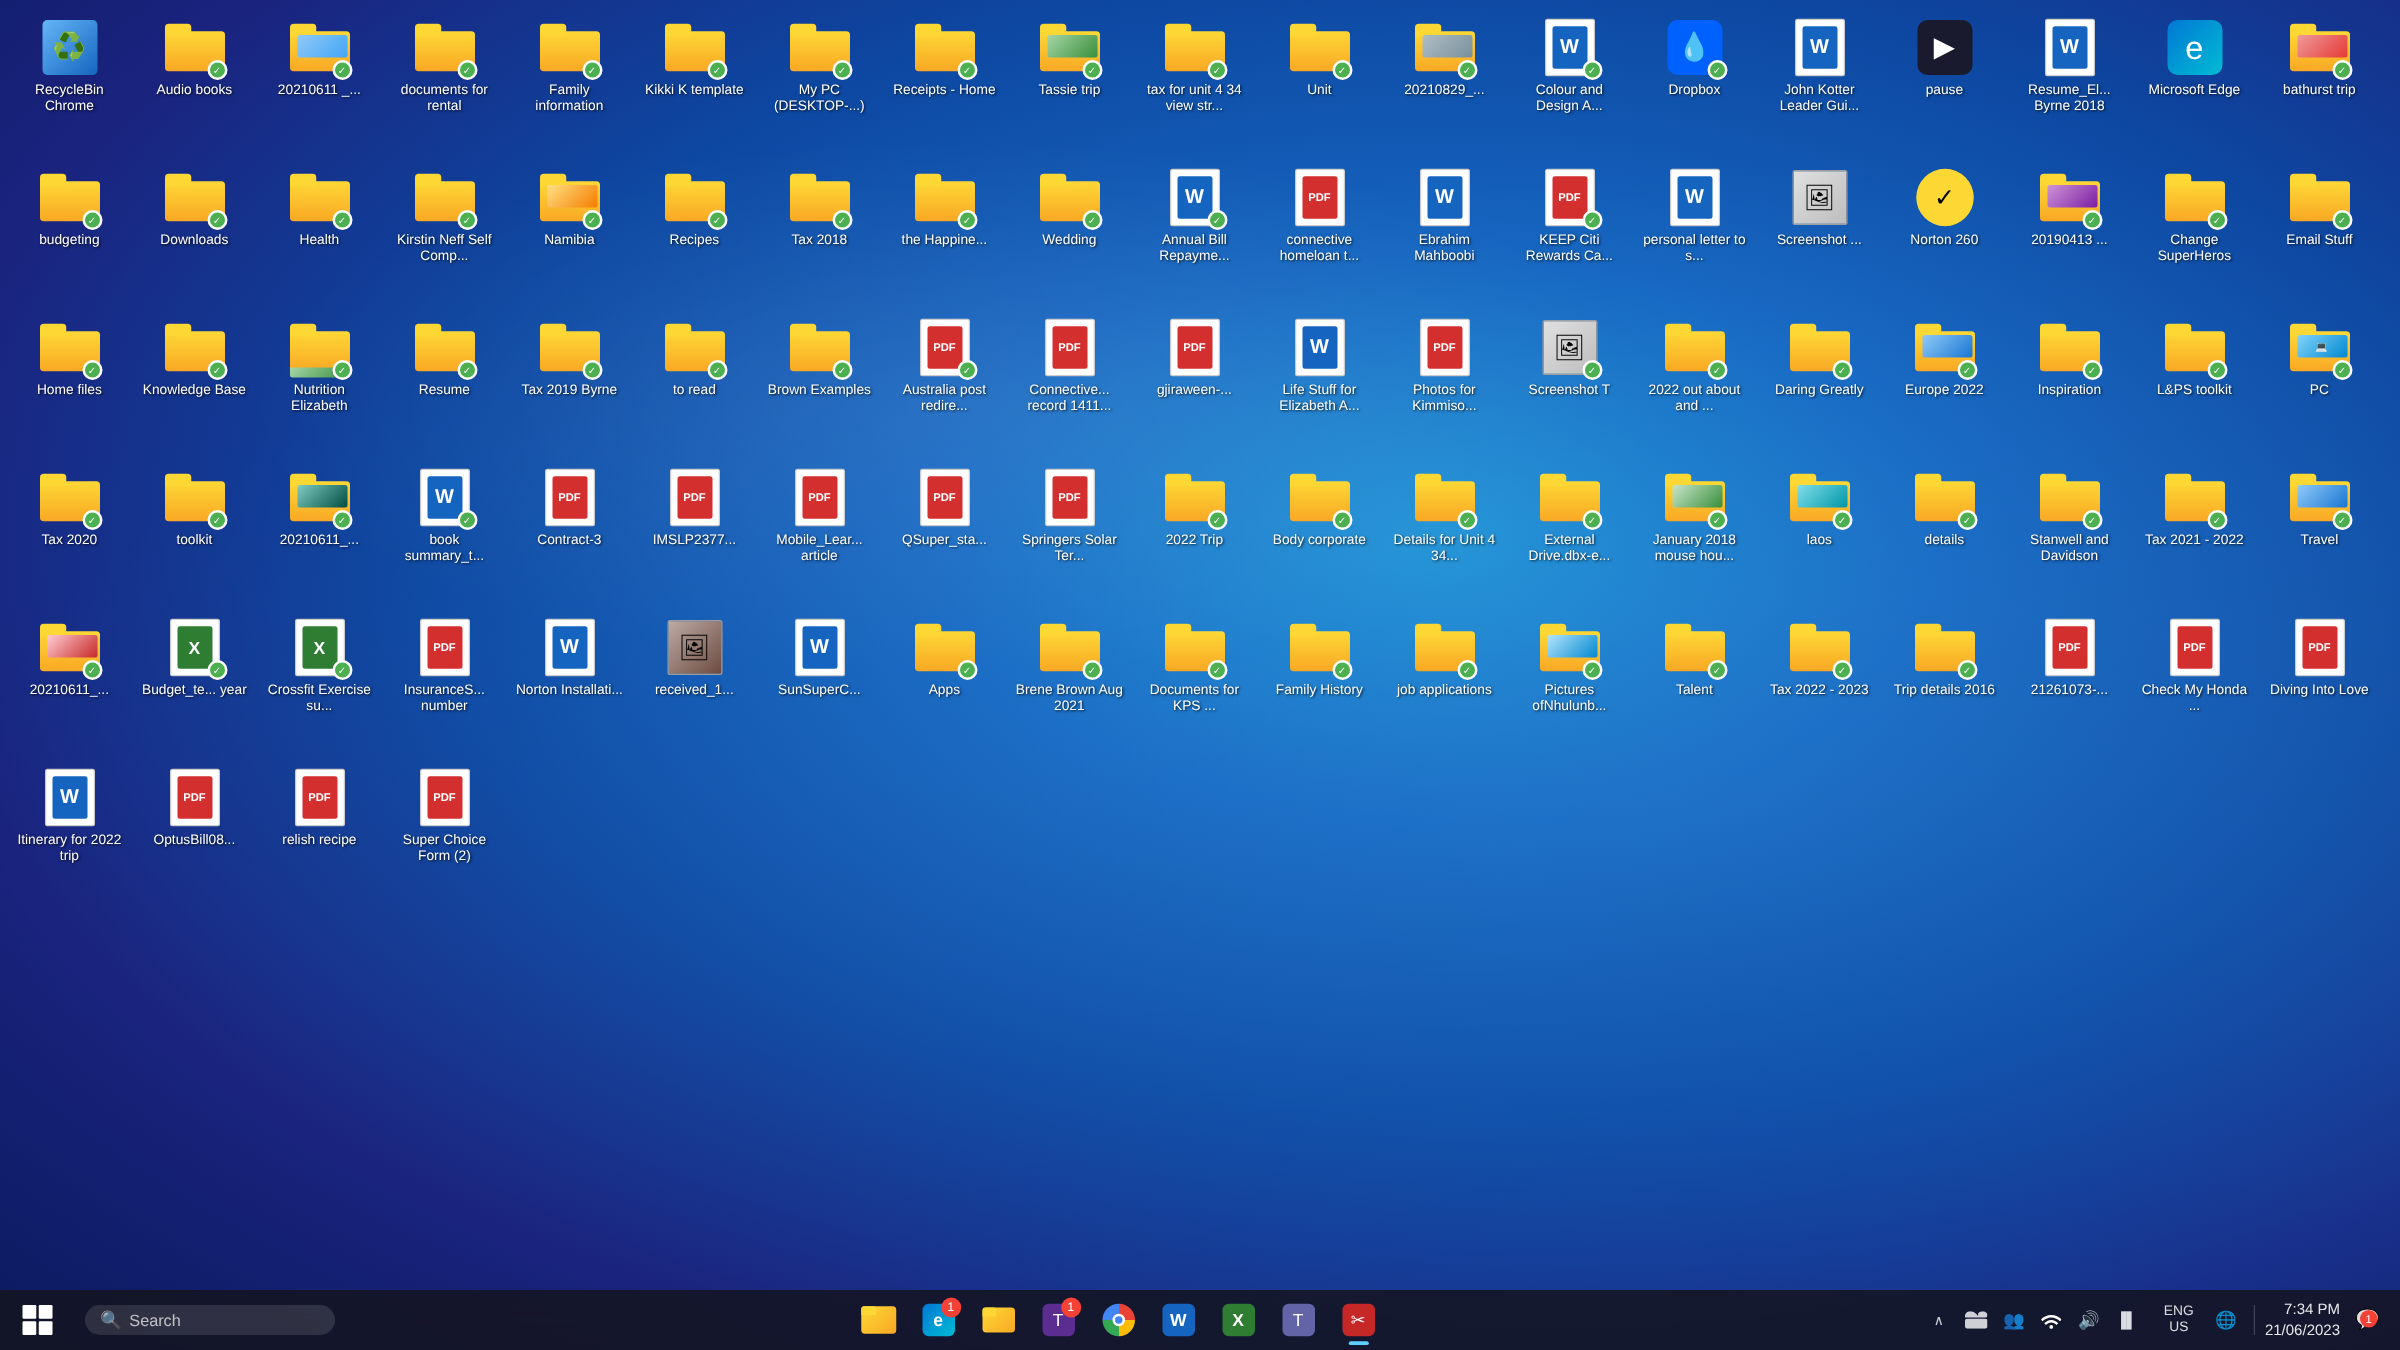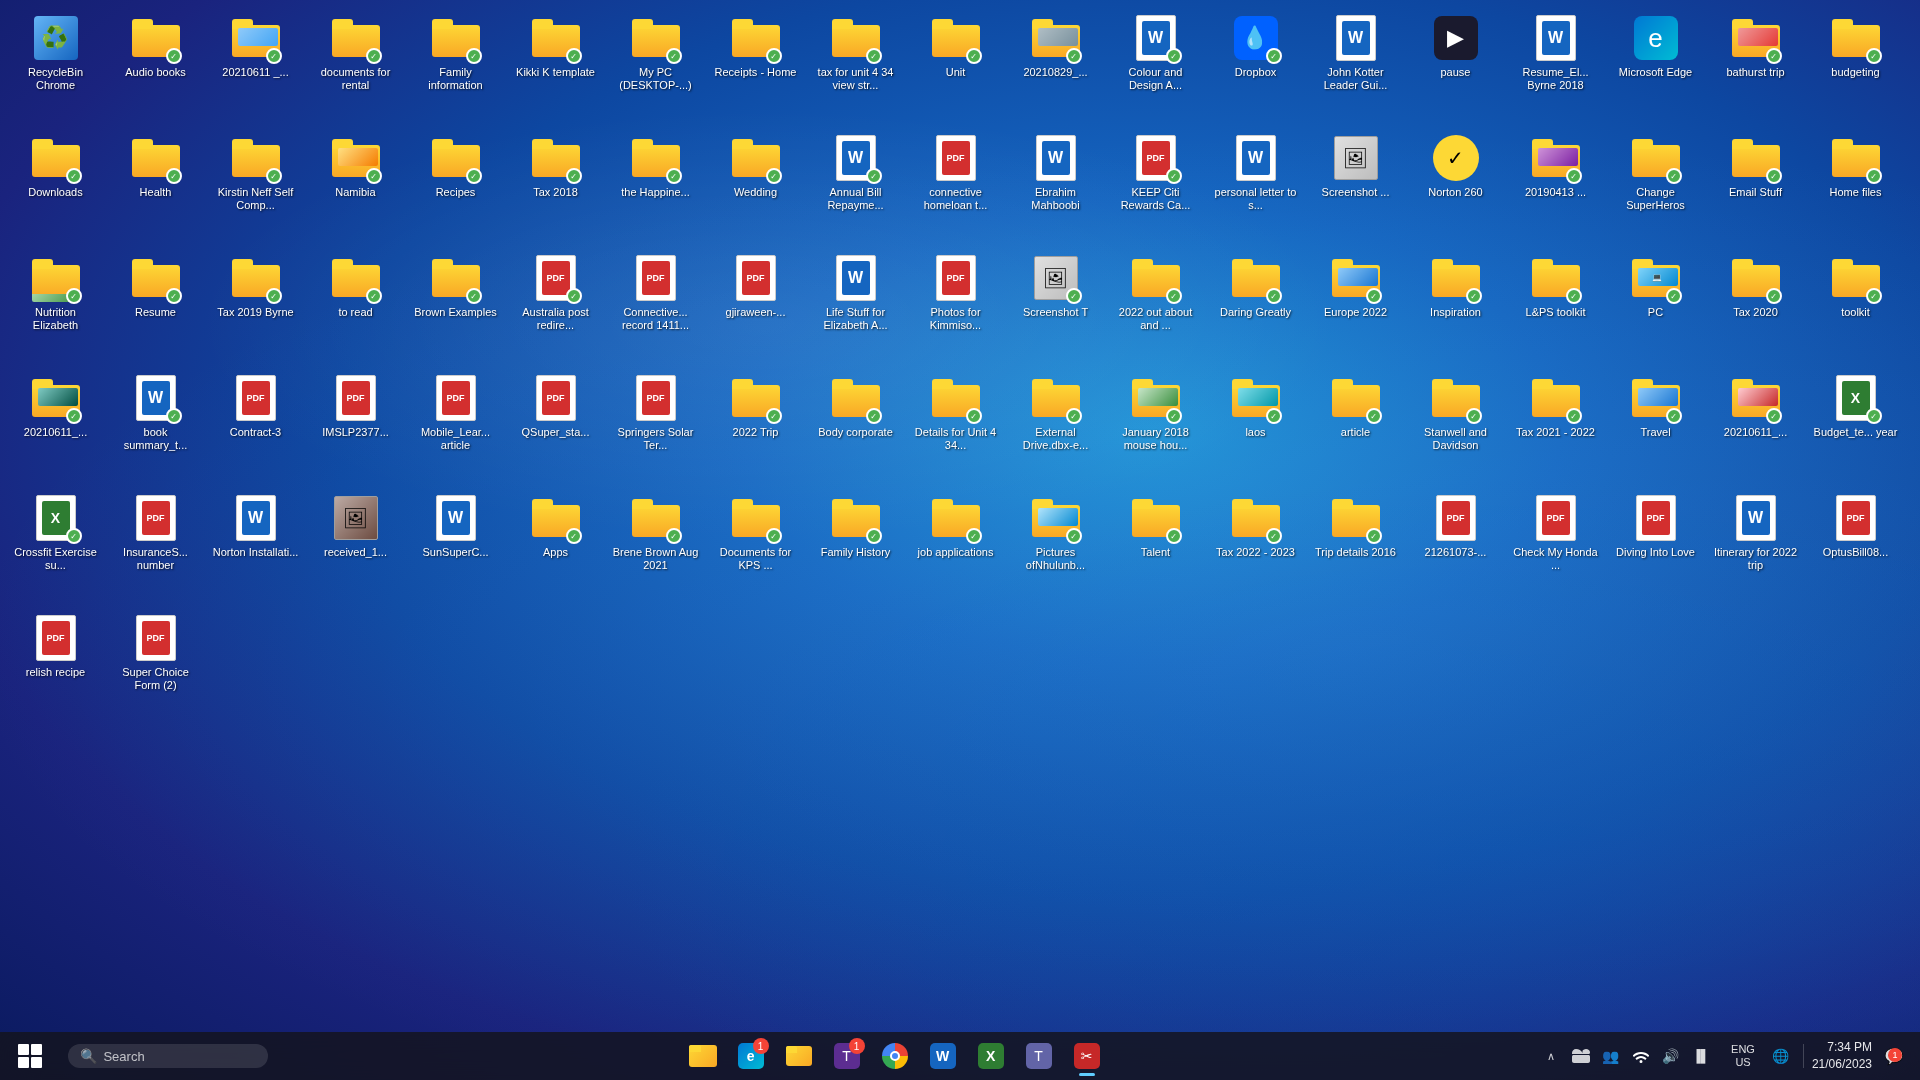--- a/index.html
+++ b/index.html
@@ -353,20 +353,28 @@
     <span class="icon-label">My PC (DESKTOP-...)</span>
   </div>
   <div class="icon">
     <div class="icon-img">
         <div class="folder-icon"></div>
         <div class="check-badge"></div>
       </div>
     <span class="icon-label">Receipts - Home</span>
   </div>
   <div class="icon">
+    <div class="icon-img" style="position:relative">
+      <div class="folder-icon"></div>
+      <div style="position:absolute;top:14px;left:6px;right:2px;height:18px;background:linear-gradient(135deg,#a5d6a7,#388e3c);border-radius:2px;z-index:5;"></div>
+      <div class="check-badge"></div>
+    </div>
+    <span class="icon-label">Tassie trip</span>
+  </div>
+  <div class="icon">
     <div class="icon-img">
         <div class="folder-icon"></div>
         <div class="check-badge"></div>
       </div>
     <span class="icon-label">tax for unit 4 34 view str...</span>
   </div>
   <div class="icon">
     <div class="icon-img">
         <div class="folder-icon"></div>
         <div class="check-badge"></div>
@@ -577,20 +585,27 @@
   </div>
   <div class="icon">
     <div class="icon-img" style="position:relative">
         <div class="folder-icon"></div>
         <div class="check-badge"></div>
       </div>
     <span class="icon-label">Home files</span>
   </div>
   <div class="icon">
     <div class="icon-img" style="position:relative">
+        <div class="folder-icon"></div>
+        <div class="check-badge"></div>
+      </div>
+    <span class="icon-label">Knowledge Base</span>
+  </div>
+  <div class="icon">
+    <div class="icon-img" style="position:relative">
       <div class="folder-icon"></div>
       <div style="position:absolute;bottom:0;left:0;right:0;height:8px;background:linear-gradient(135deg,#a5d6a7,#388e3c);border-radius:0 0 2px 2px;z-index:5;"></div>
       <div class="check-badge"></div>
     </div>
     <span class="icon-label">Nutrition Elizabeth</span>
   </div>
   <div class="icon">
     <div class="icon-img" style="position:relative">
         <div class="folder-icon"></div>
         <div class="check-badge"></div>
@@ -825,21 +840,21 @@
       <div style="position:absolute;top:14px;left:6px;right:2px;height:18px;background:linear-gradient(135deg,#80deea,#0097a7);border-radius:2px;z-index:5;"></div>
       <div class="check-badge"></div>
     </div>
     <span class="icon-label">laos</span>
   </div>
   <div class="icon">
     <div class="icon-img" style="position:relative">
         <div class="folder-icon"></div>
         <div class="check-badge"></div>
       </div>
-    <span class="icon-label">article</span>
+    <span class="icon-label">details</span>
   </div>
   <div class="icon">
     <div class="icon-img" style="position:relative">
         <div class="folder-icon"></div>
         <div class="check-badge"></div>
       </div>
     <span class="icon-label">Stanwell and Davidson</span>
   </div>
   <div class="icon">
     <div class="icon-img" style="position:relative">

